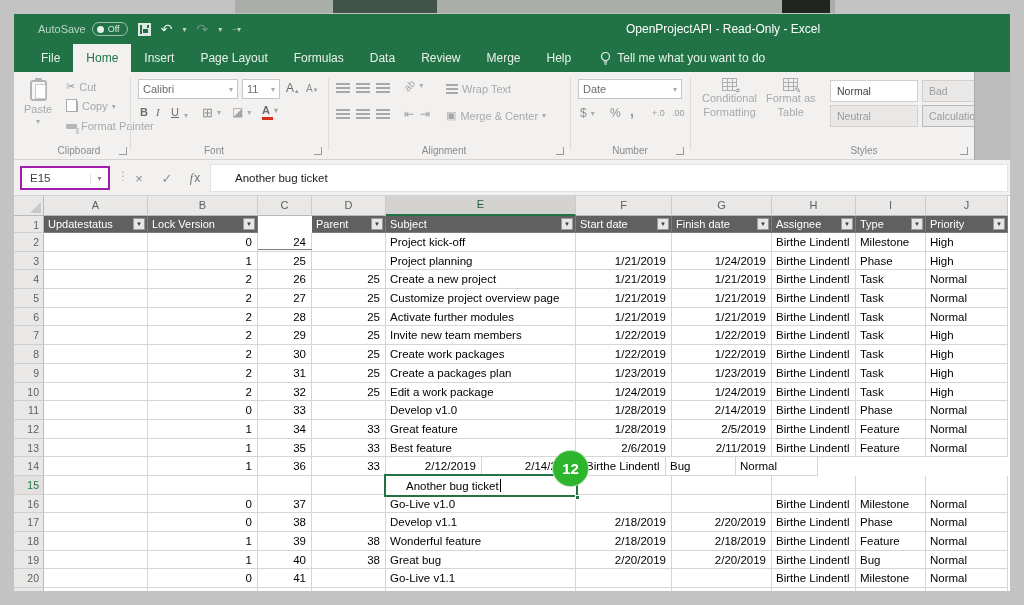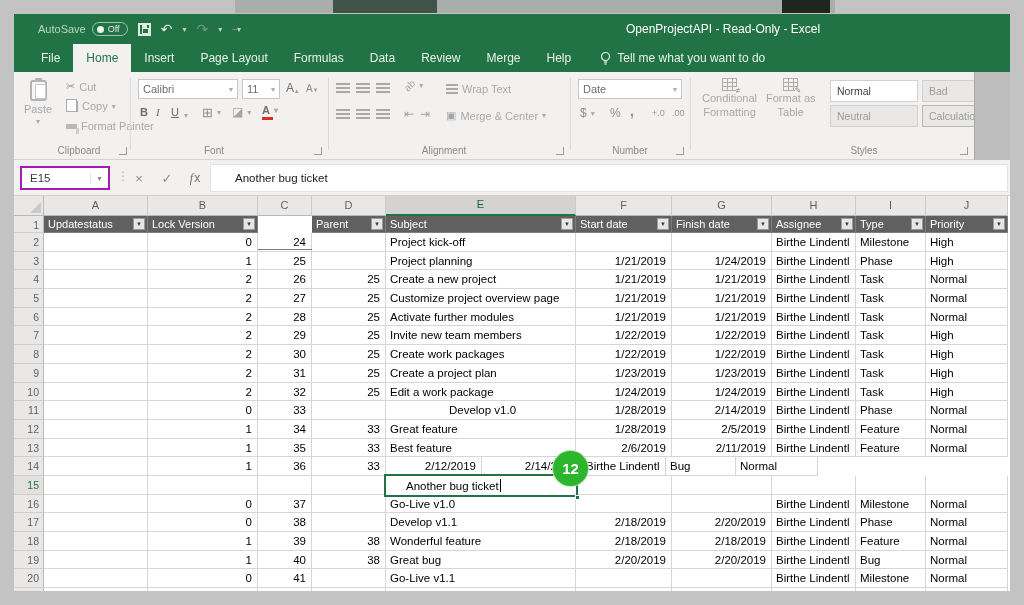--- a/index.html
+++ b/index.html
@@ -404,21 +404,21 @@
             <div class="cell l" style="width: 84px;">Birthe Lindentl</div>
             <div class="cell l" style="width: 70px;">Task</div>
             <div class="cell l" style="width: 82px;">High</div>
           </div>
           <div class="g-row">
             <div class="rownum">9</div>
             <div class="cell l" style="width: 104px;"></div>
             <div class="cell r" style="width: 110px;">2</div>
             <div class="cell r" style="width: 54px;">31</div>
             <div class="cell r" style="width: 74px;">25</div>
-            <div class="cell l" style="width: 190px;">Create a project plan</div>
+            <div class="cell l" style="width: 190px;">Create a packages plan</div>
             <div class="cell r" style="width: 96px;">1/23/2019</div>
             <div class="cell r" style="width: 100px;">1/23/2019</div>
             <div class="cell l" style="width: 84px;">Birthe Lindentl</div>
             <div class="cell l" style="width: 70px;">Task</div>
             <div class="cell l" style="width: 82px;">High</div>
           </div>
           <div class="g-row">
             <div class="rownum">10</div>
             <div class="cell l" style="width: 104px;"></div>
             <div class="cell r" style="width: 110px;">2</div>
@@ -430,21 +430,21 @@
             <div class="cell l" style="width: 84px;">Birthe Lindentl</div>
             <div class="cell l" style="width: 70px;">Task</div>
             <div class="cell l" style="width: 82px;">High</div>
           </div>
           <div class="g-row">
             <div class="rownum">11</div>
             <div class="cell l" style="width: 104px;"></div>
             <div class="cell r" style="width: 110px;">0</div>
             <div class="cell r" style="width: 54px;">33</div>
             <div class="cell r" style="width: 74px;"></div>
-            <div class="cell l" style="width: 190px; text-align: center;">Develop v1.0</div>
+            <div class="cell l" style="width: 190px;">Develop v1.0</div>
             <div class="cell r" style="width: 96px;">1/28/2019</div>
             <div class="cell r" style="width: 100px;">2/14/2019</div>
             <div class="cell l" style="width: 84px;">Birthe Lindentl</div>
             <div class="cell l" style="width: 70px;">Phase</div>
             <div class="cell l" style="width: 82px;">Normal</div>
           </div>
           <div class="g-row">
             <div class="rownum">12</div>
             <div class="cell l" style="width: 104px;"></div>
             <div class="cell r" style="width: 110px;">1</div>

